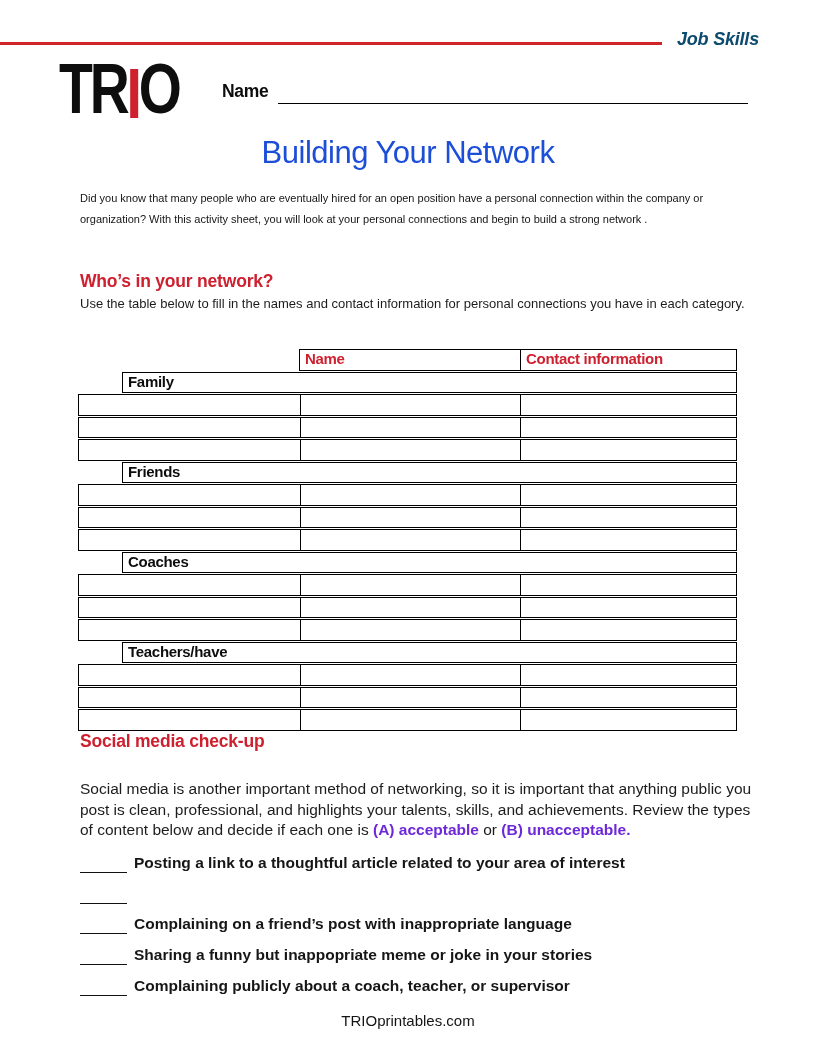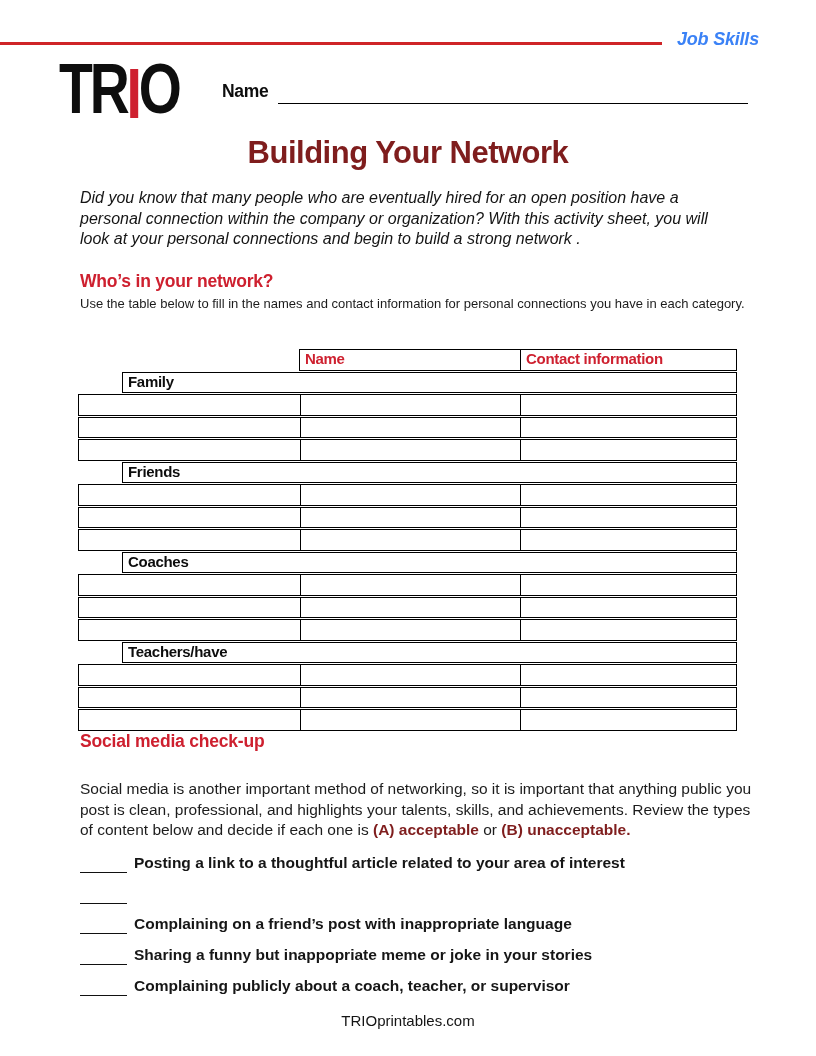--- a/index.html
+++ b/index.html
@@ -7,40 +7,40 @@
     position: relative; width: 816px; height: 1056px; margin: 0 auto;
     background: #ffffff; overflow: hidden;
     font-family: "Liberation Sans", sans-serif; color: #1c1c1c;
   }
   h1, h2, p { margin: 0; }
 
   
   .red-line { position: absolute; top: 42px; left: 0; width: 662px; height: 3px; background: #CF2428; }
   .job-skills {
     position: absolute; top: 29px; right: 57px;
-    font-size: 18px; font-weight: bold; font-style: italic; color: #3b82f6; letter-spacing: -0.2px;
+    font-size: 18px; font-weight: bold; font-style: italic; color: #0c4a6e; letter-spacing: -0.2px;
   }
   .logo {
     position: absolute; top: 53px; left: 59px; font-size: 71px; font-weight: bold;
     line-height: 1; letter-spacing: -4px; color: #0e0e0e;
     transform: scaleX(0.78); transform-origin: 0 0; white-space: nowrap;
   }
   .logo .red-i { color: #CE202F; display: inline-block; transform: translateY(5px); }
   .name-row { position: absolute; left: 222px; top: 81px; width: 526px; display: flex; height: 23px; }
   .name-label { font-size: 17.5px; font-weight: bold; letter-spacing: -0.3px; color: #0d0d0d; }
   .name-line { flex: 1; margin-left: 10px; border-bottom: 1.8px solid #000; }
 
   
   .title {
     position: absolute; top: 135px; left: 0; width: 100%; text-align: center;
-    font-size: 31px; font-weight: bold; color: #7f1d1d; letter-spacing: -0.5px;
+    font-size: 31px; font-weight: normal; color: #1d4ed8; letter-spacing: -0.5px;
   }
   .intro {
     position: absolute; top: 188px; left: 80px; width: 655px;
-    font-style: italic; font-size: 16px; line-height: 20.6px; color: #151515;
+    font-size: 11px; line-height: 20.6px; color: #151515;
   }
 
   
   .sec-heading {
     position: absolute; left: 80px; font-size: 17.5px; font-weight: bold;
     color: #CE202F; letter-spacing: -0.2px;
   }
   .sec-heading.net { top: 271px; }
   .sec-heading.soc { top: 731px; }
   .net-desc { position: absolute; top: 294px; left: 80px; width: 668px; font-size: 13px; line-height: 20.6px; }
@@ -60,21 +60,21 @@
     border: 1.4px solid #000; font-weight: bold; font-size: 15px; line-height: 18px;
     padding-left: 5px; letter-spacing: -0.3px; color: #0d0d0d; box-sizing: border-box; margin-left: 44px;
   }
   .blank-row { border: 1.4px solid #000; }
   .b-cell { width: 221px; box-sizing: border-box; }
   .b-cell + .b-cell { border-left: 1.4px solid #000; width: 220px; }
   .b-cell:last-child { flex: 1; }
 
   
   .social-desc { position: absolute; top: 779px; left: 80px; width: 672px; font-size: 15.5px; line-height: 20.6px; }
-  .social-desc b { color: #7f1d1d; }
+  .social-desc b { color: #6d28d9; }
   .checklist { position: absolute; top: 849px; left: 80px; width: 640px; }
   .check-item { display: flex; align-items: flex-end; height: 24px; margin-bottom: 6.7px; }
   .check-blank { width: 47px; border-bottom: 1.6px solid #111; height: 17px; margin-right: 7px; }
   .check-label { font-size: 15.5px; line-height: 21px; color: #161616; font-weight: bold; }
 
   .footer { position: absolute; top: 1012px; left: 0; width: 100%; text-align: center; font-size: 15px; color: #141414; }
 </style>
 </head>
 <body>
 

